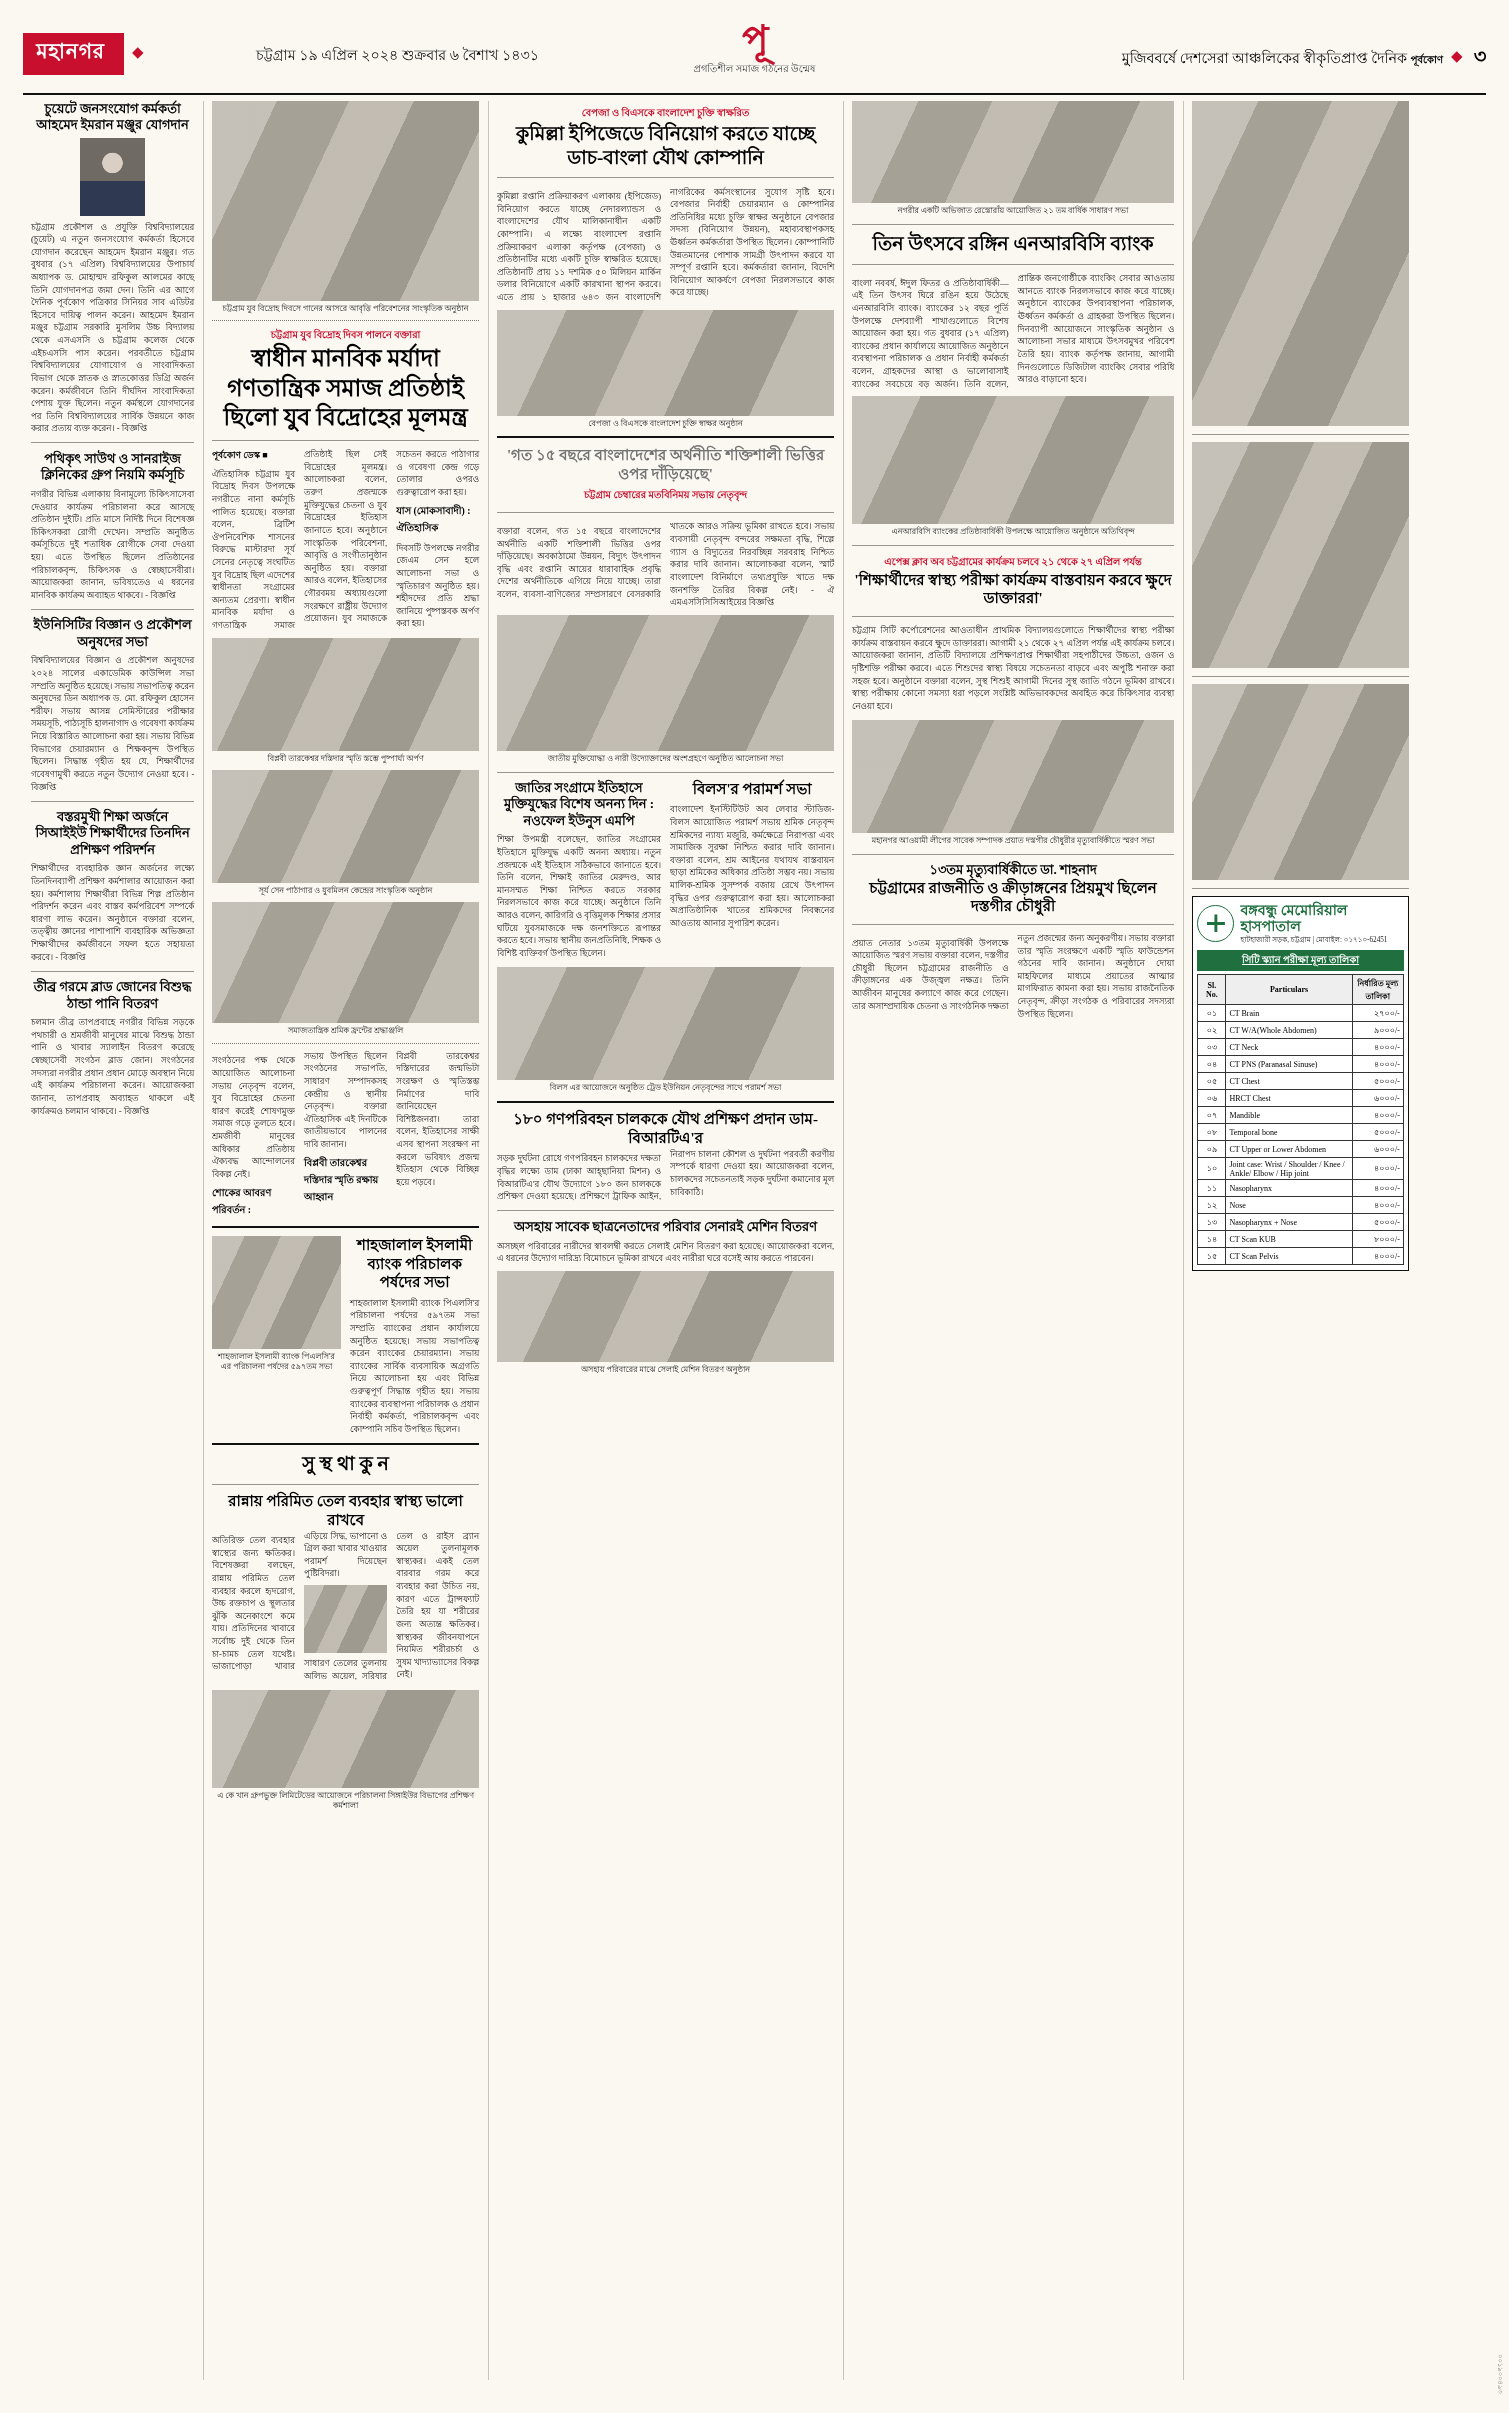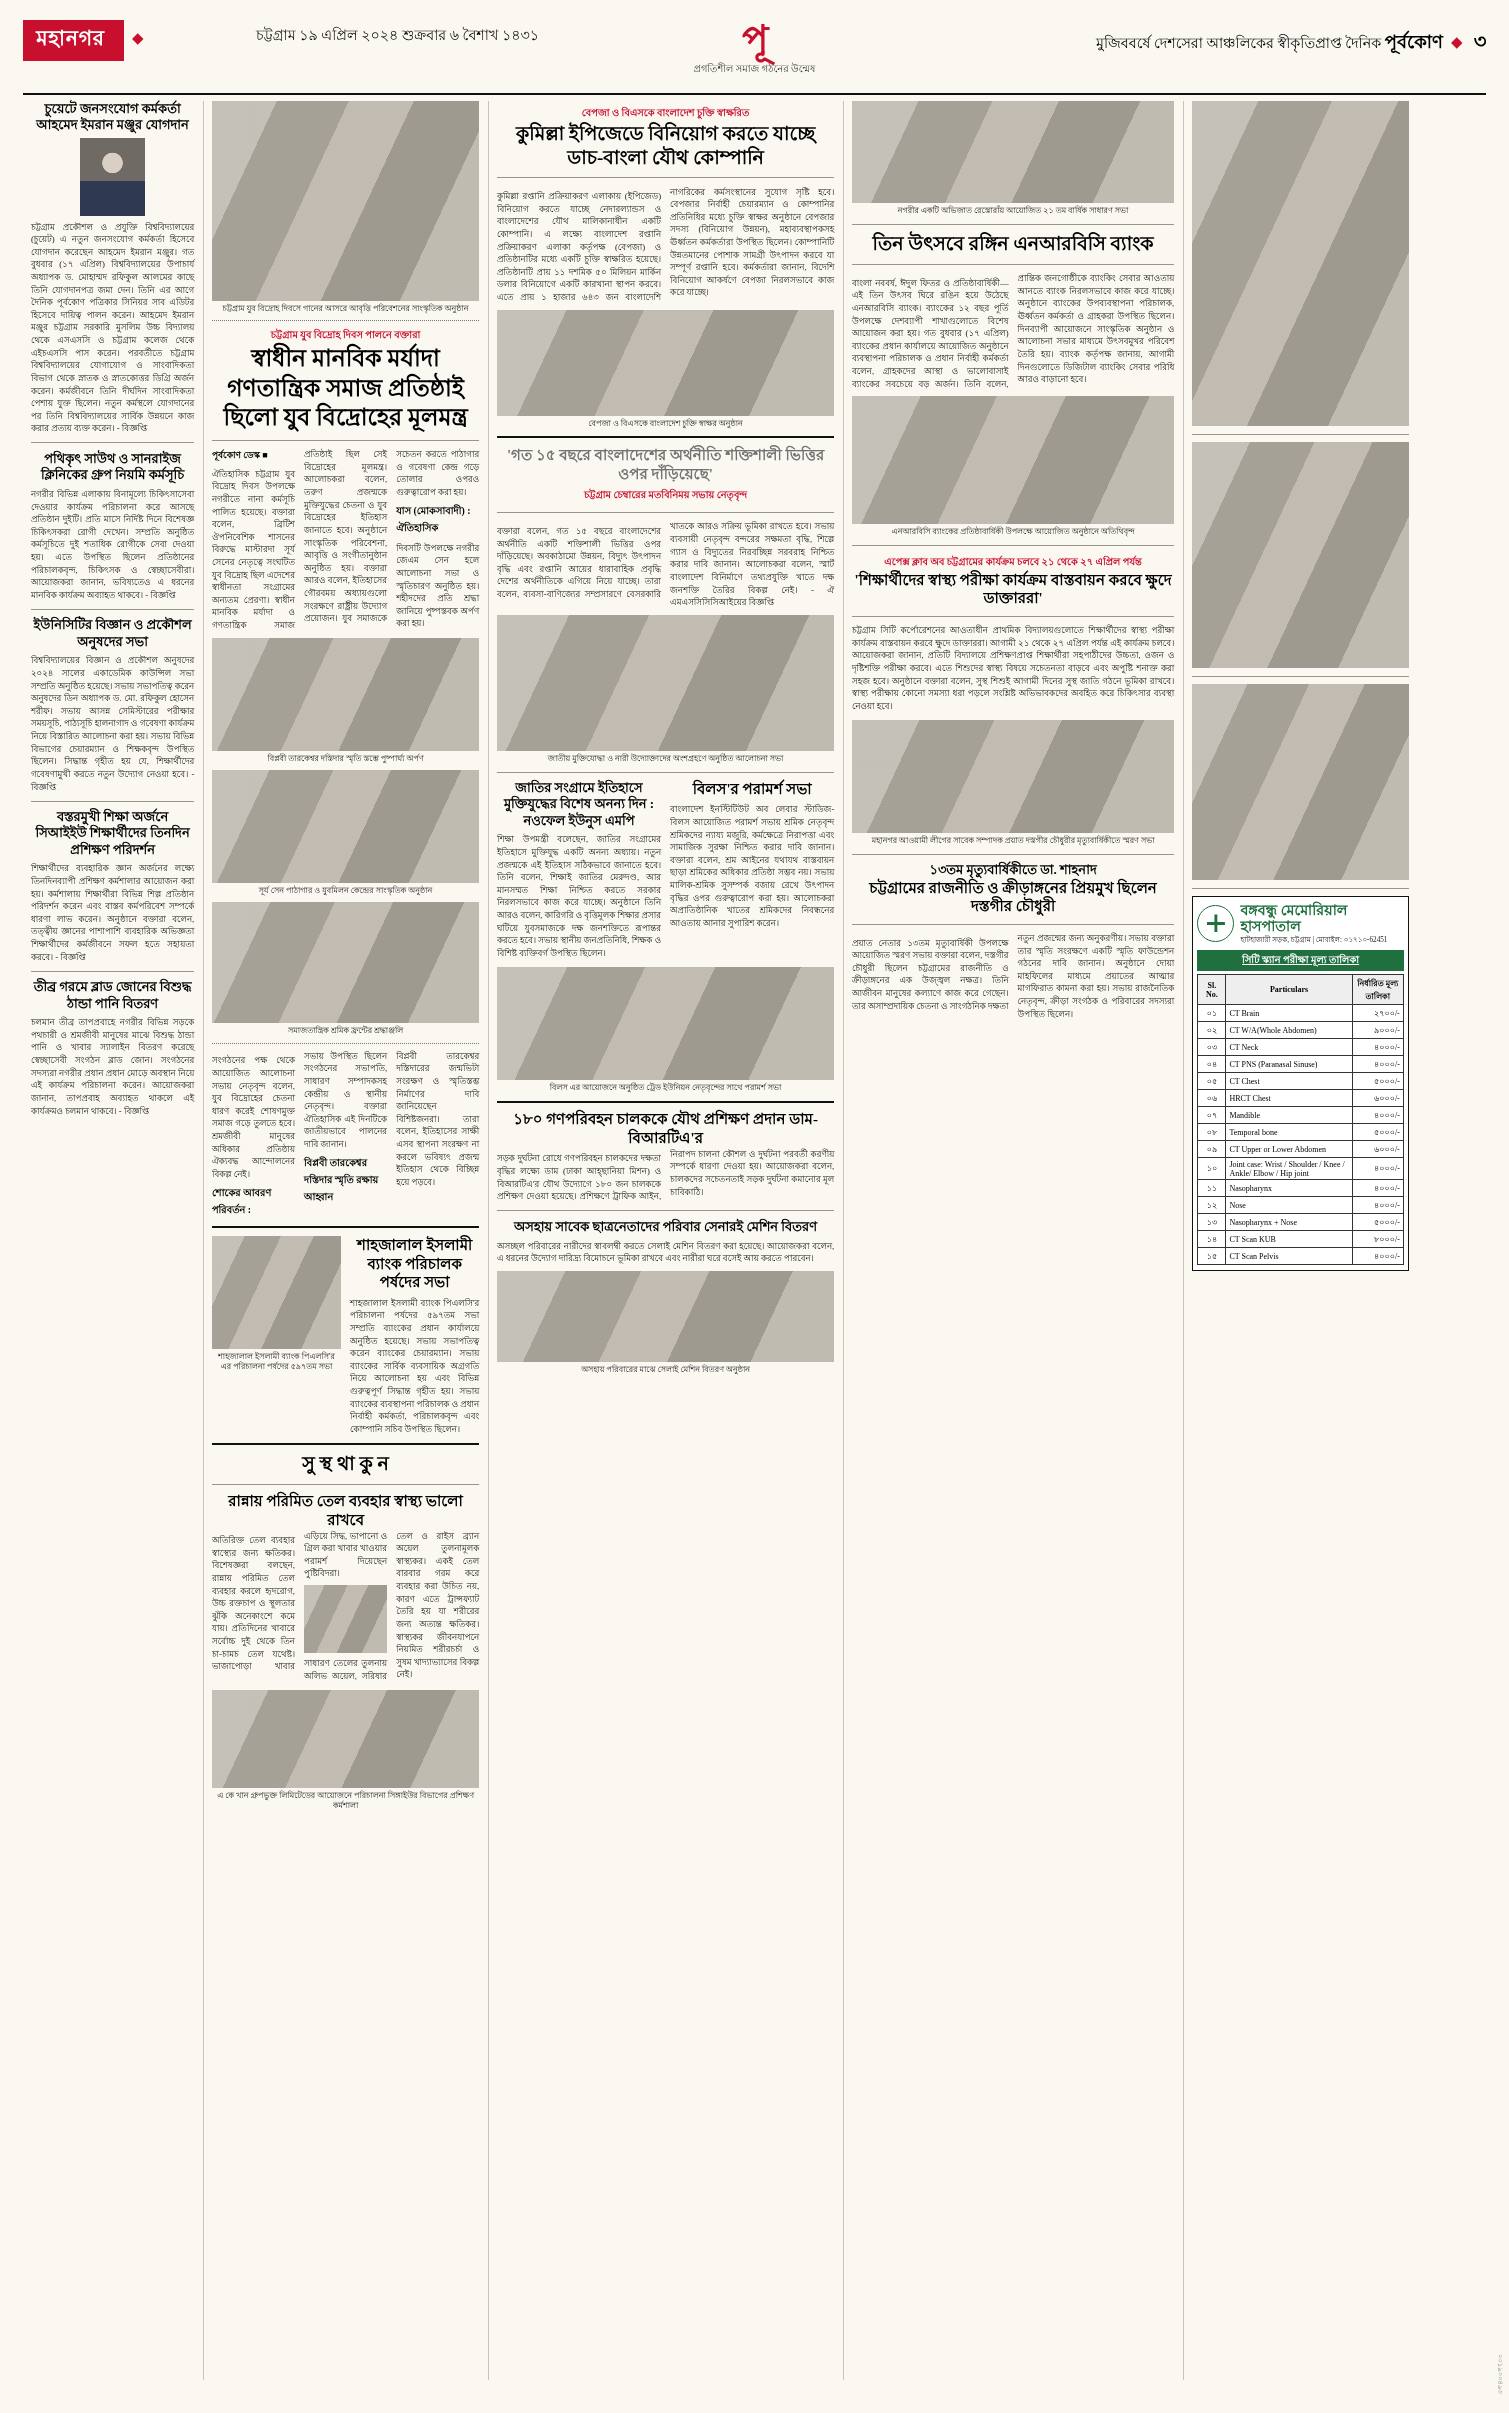--- a/index.html
+++ b/index.html
@@ -1,28 +1,28 @@
 <!DOCTYPE html>
 <html style="font-size:12px"><head>
 <meta charset="utf-8">
 <style>
   html,body{margin:0;padding:0;background:#d8d4cc;}
   body{font-family:"Liberation Serif",serif;}
   .page{width:1509px;height:2413px;background:#fbf8f2;position:relative;overflow:hidden;box-sizing:border-box;padding:19.6px 22.6px 7.5px 22.6px;}
   
-  .masthead{display:flex;border-bottom:2.3px solid #111;padding-bottom:4.5px;position:relative;height:69px;}
+  .masthead{display:flex;align-items:center;border-bottom:2.3px solid #111;padding-bottom:4.5px;position:relative;height:69px;}
   .mh-left{width:226px;}
   .mh-tag{display:inline-block;background:#c8102e;color:#fff;font-size:20.4px;font-weight:bold;padding:3px 19.6px 4.5px 13.6px;letter-spacing:0.8px;}
   .mh-diamond{display:inline-block;color:#c8102e;font-size:15px;margin-left:4.5px;vertical-align:1.5px;}
   .mh-date{flex:0 0 auto;font-size:14.3px;color:#111;padding-left:7.5px;padding-top:4.5px;}
   .mh-logo{position:absolute;left:50%;transform:translateX(-50%);top:1.5px;text-align:center;width:226px;}
   .mh-logo .glyph{font-size:39px;color:#c8102e;font-weight:bold;line-height:38px;letter-spacing:-1.5px;}
   .mh-logo .sub{font-size:9.8px;color:#333;margin-top:1.5px;}
   .mh-right{margin-left:auto;text-align:right;font-size:14.3px;padding-top:7.5px;white-space:nowrap;}
-  .mh-right b{font-size:18px;}
+  .mh-right b{font-size:10px;}
   .mh-pageno{display:inline-block;font-size:19.6px;font-weight:bold;margin-left:7.5px;}
   
   .cols{display:flex;gap:0;margin-top:6px;height:2279px;}
   .col{padding:0 8.3px;border-right:0.8px solid #c9c4ba;box-sizing:border-box;}
   .col:last-child{border-right:none;}
   .c1{width:181px;}
   .c2{width:285px;}
   .c3{width:355px;}
   .c4{width:340px;}
   .c5{width:234px;}

